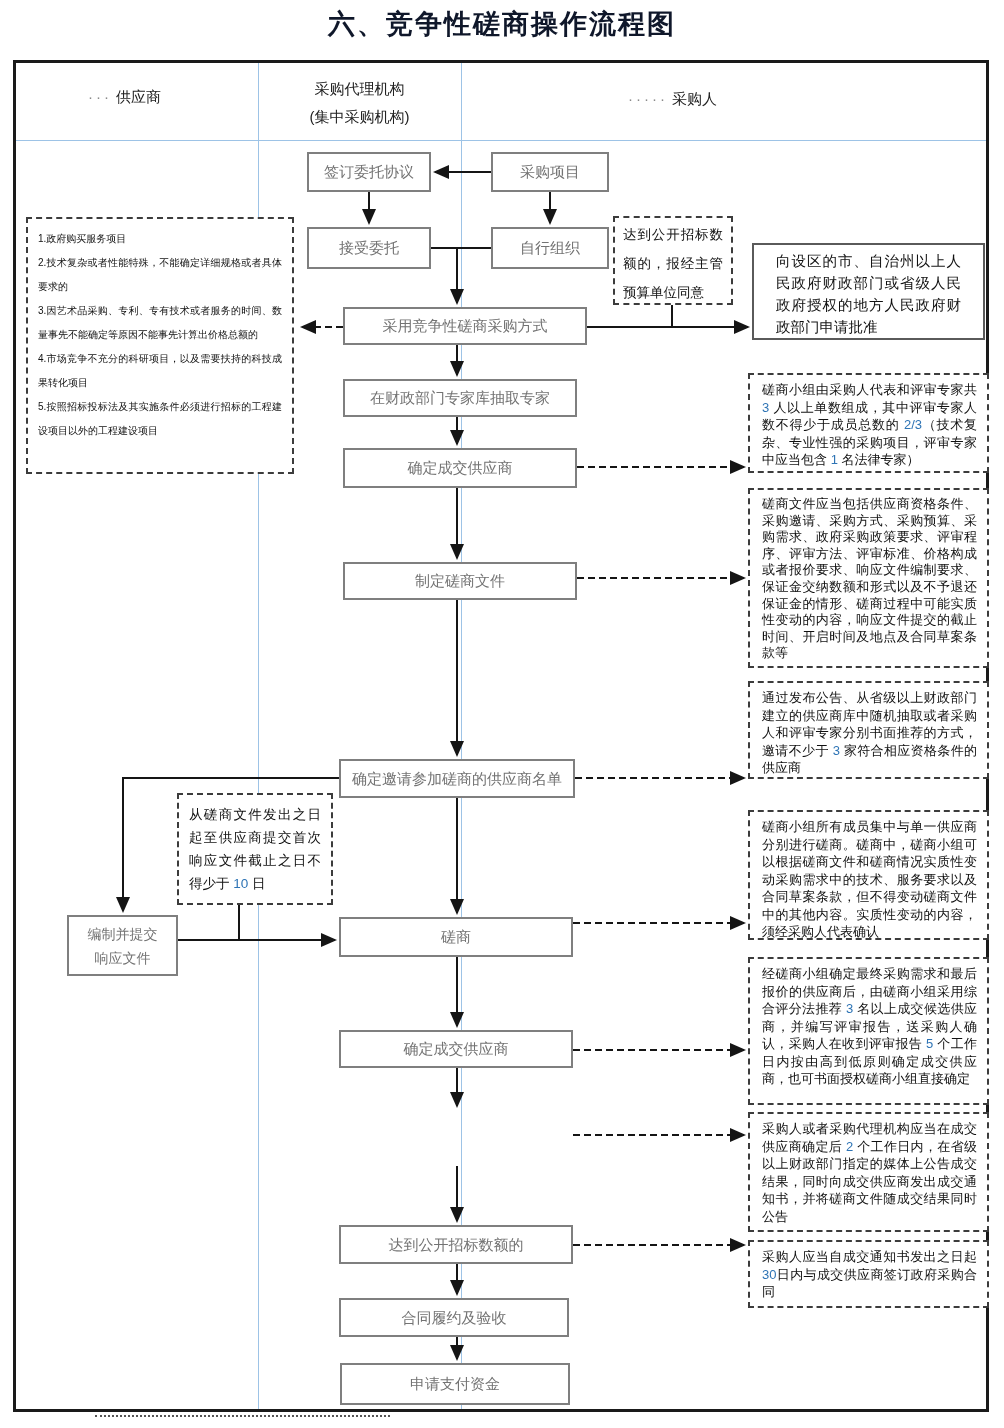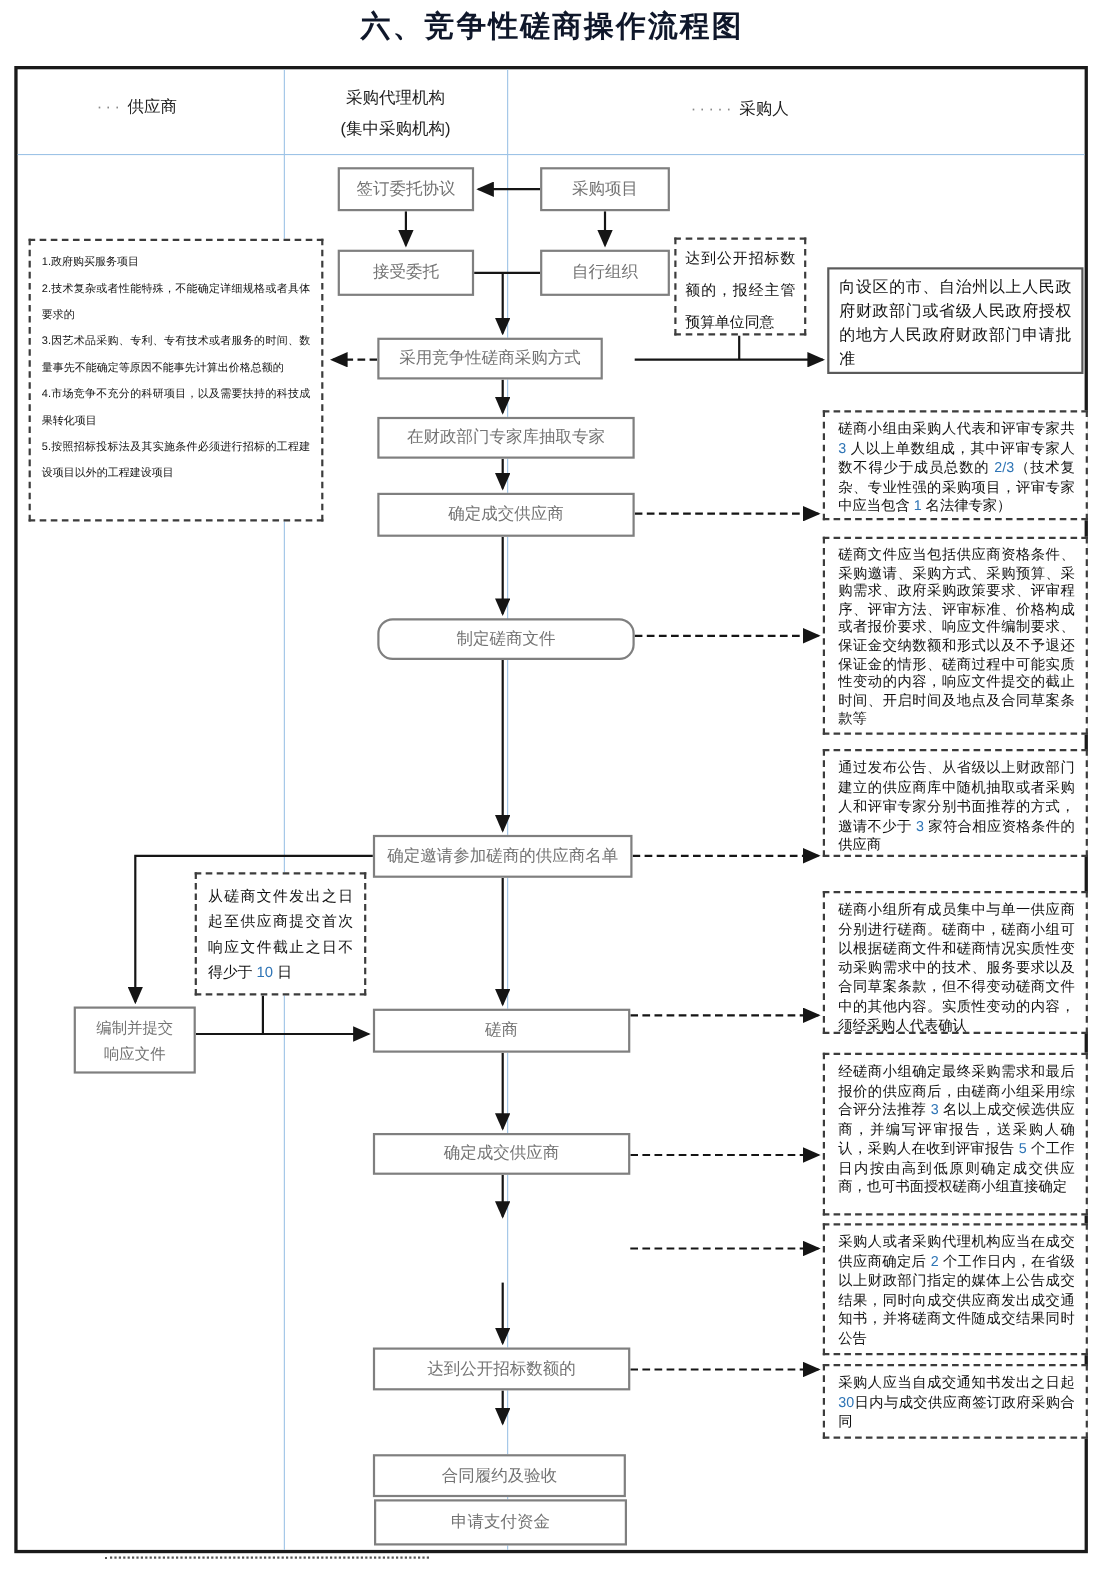--- a/index.html
+++ b/index.html
@@ -28,21 +28,21 @@
   .node.small { font-size: 14px; line-height: 24px; }
 
   .dashed-note { position: absolute; border: 2px dashed #3c3c3c; background: #fff;
                  font-size: 13px; line-height: 17.5px; padding: 6px 10px 4px 12px;
                  text-align: justify; color: #111; }
   .dashed-note.tight { line-height: 16.6px; }
   .reasons { font-size: 10px; line-height: 24px; padding: 8px 10px; }
   .period  { font-size: 13.5px; line-height: 23px; padding: 8px 10px; }
   .threshold { font-size: 13.5px; line-height: 29px; padding: 2px 8px; }
   .solid-note { position: absolute; border: 2px solid #5a5a5a; background: #fff;
-                font-size: 14.5px; line-height: 22px; padding: 5px 9px; text-align: justify; color: #111; }
+                font-size: 14.5px; line-height: 22px; padding: 5px 22px; text-align: justify; color: #111; }
   .num { color: #2e74b5; }
 
   .bottom-dotted { position: absolute; left: 95px; top: 1415px; width: 295px; height: 0;
                    border-top: 2px dotted #555; }
 </style>
 </head>
 <body>
 
 <div class="page">
 
@@ -99,29 +99,29 @@
     <path class="dash" d="M573,923 H744" marker-end="url(#ah)"></path>
     <path class="dash" d="M573,1050 H744" marker-end="url(#ah)"></path>
     <path class="dash" d="M573,1135 H744" marker-end="url(#ah)"></path>
     <path class="dash" d="M573,1245 H744" marker-end="url(#ah)"></path>
   </svg>
 
   <div class="node" style="left:307px; top:152px; width:124px; height:40px;">签订委托协议</div>
   <div class="node" style="left:491px; top:152px; width:118px; height:40px;">采购项目</div>
   <div class="node" style="left:307px; top:227px; width:124px; height:42px;">接受委托</div>
   <div class="node" style="left:491px; top:227px; width:118px; height:42px;">自行组织</div>
-  <div class="node" style="left:343px; top:307px; width:205px; height:38px;">采用竞争性磋商采购方式</div>
+  <div class="node" style="left:343px; top:307px; width:244px; height:38px;">采用竞争性磋商采购方式</div>
   <div class="node" style="left:343px; top:379px; width:234px; height:38px;">在财政部门专家库抽取专家</div>
   <div class="node" style="left:343px; top:448px; width:234px; height:40px;">确定成交供应商</div>
-  <div class="node" style="left:343px; top:562px; width:234px; height:38px;border-radius:14px;">制定磋商文件</div>
+  <div class="node" style="left:343px; top:562px; width:234px; height:38px;">制定磋商文件</div>
   <div class="node" style="left:339px; top:759px; width:236px; height:39px;">确定邀请参加磋商的供应商名单</div>
   <div class="node" style="left:339px; top:917px; width:234px; height:40px;">磋商</div>
   <div class="node" style="left:339px; top:1030px; width:234px; height:38px;">确定成交供应商</div>
   <div class="node" style="left:339px; top:1225px; width:234px; height:39px;">达到公开招标数额的</div>
-  <div class="node" style="left:339px; top:1298px; width:230px; height:39px;margin-top:24px;">合同履约及验收</div>
+  <div class="node" style="left:339px; top:1298px; width:230px; height:39px;">合同履约及验收</div>
   <div class="node" style="left:340px; top:1363px; width:230px; height:42px;">申请支付资金</div>
 
   <div class="node small" style="left:67px; top:915px; width:111px; height:61px;">
     <div>编制并提交</div>
     <div>响应文件</div>
   </div>
 
   <div class="dashed-note reasons" style="left:26px; top:217px; width:268px; height:257px;">
     <div>1.政府购买服务项目</div>
     <div>2.技术复杂或者性能特殊，不能确定详细规格或者具体要求的</div>

